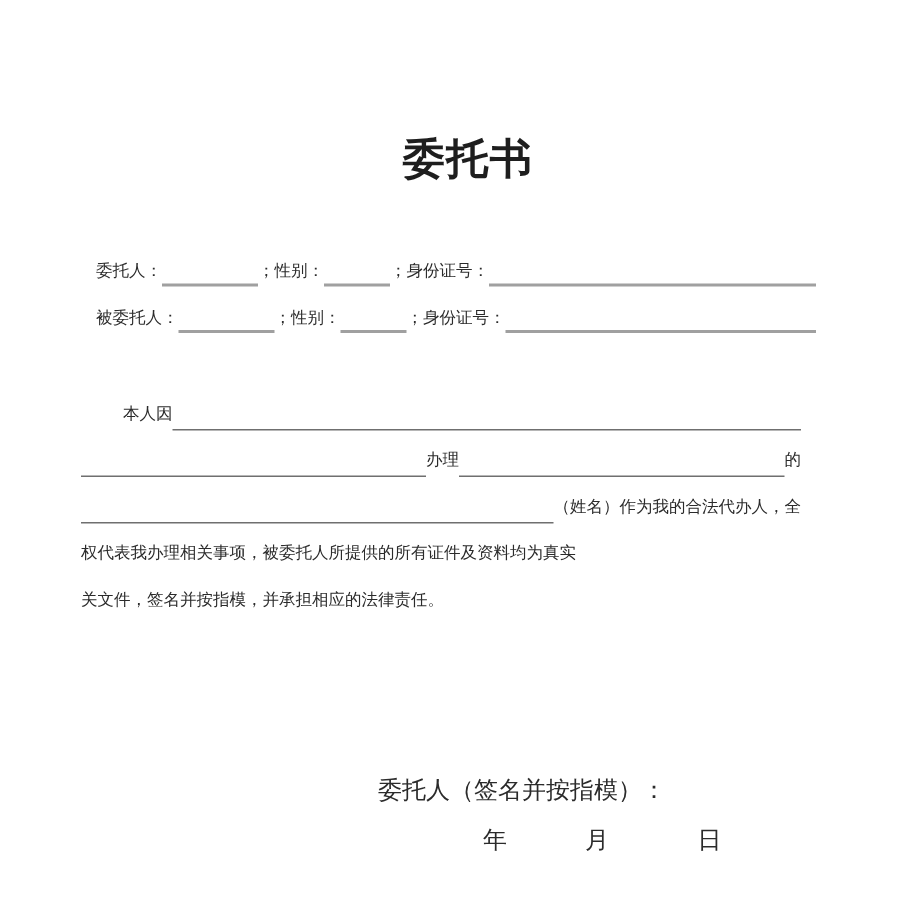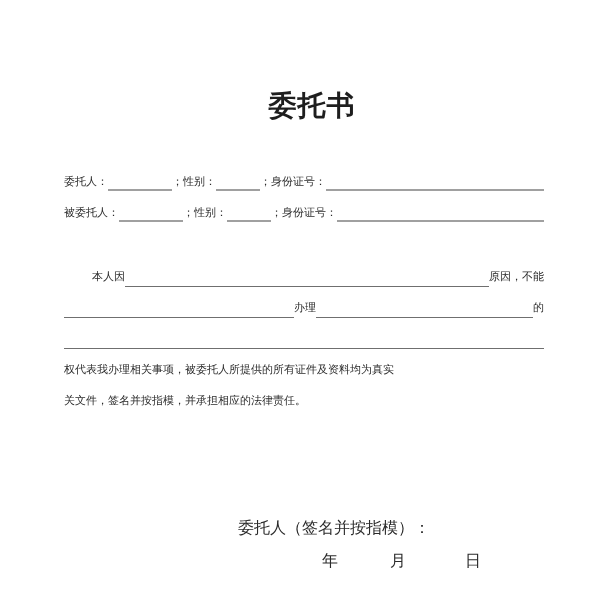--- a/index.html
+++ b/index.html
@@ -27,21 +27,21 @@
     letter-spacing: 1px;
     color: #1e1e1e;
   }
   .party-section {
     position: absolute;
     left: 64px; top: 166px;
     width: 480px;
   }
   .body-section {
     position: absolute;
-    left: 64px; top: 261px;
+    left: 54px; top: 261px;
     width: 480px;
   }
   .line {
     display: flex;
     align-items: flex-end;
     height: 31px;
     font-size: 11px;
   }
   .seg-text {
     line-height: 31px;
@@ -53,21 +53,21 @@
     border-bottom: 2px solid #a0a0a0;
     margin-bottom: 6px;
   }
   .seg-blank.fill { flex: 1 1 auto; }
   .body-section .seg-blank {
     border-bottom: 1.5px solid #6f6f6f;
     margin-bottom: 5px;
   }
   .sign-label {
     position: absolute;
-    left: 238px; top: 513px;
+    left: 252px; top: 513px;
     font-size: 16px;
     line-height: 30px;
     white-space: nowrap;
   }
   .date-line {
     position: absolute;
     left: 322px; top: 546px;
     font-size: 16px;
     line-height: 30px;
     display: flex;
@@ -98,30 +98,30 @@
         <span class="seg-blank" style="width: 44px;"></span>
         <span class="seg-text">；身份证号：</span>
         <span class="seg-blank fill"></span>
       </div>
     </div>
 
   <div class="body-section">
       <div class="line" style="padding-left: 28px;">
         <span class="seg-text">本人因</span>
         <span class="seg-blank fill"></span>
-        <span class="seg-text">原因，不能</span>
       </div>
       <div class="line">
         <span class="seg-blank" style="width: 230px;"></span>
         <span class="seg-text">办理</span>
         <span class="seg-blank fill"></span>
         <span class="seg-text">的</span>
       </div>
       <div class="line">
         <span class="seg-blank fill"></span>
+        <span class="seg-text">（姓名）作为我的合法代办人，全</span>
       </div>
       <div class="line">
         <span class="seg-text">权代表我办理相关事项，被委托人所提供的所有证件及资料均为真实</span>
       </div>
       <div class="line">
         <span class="seg-text">关文件，签名并按指模，并承担相应的法律责任。</span>
       </div>
     </div>
 
   <div class="sign-label">委托人（签名并按指模）：</div>

